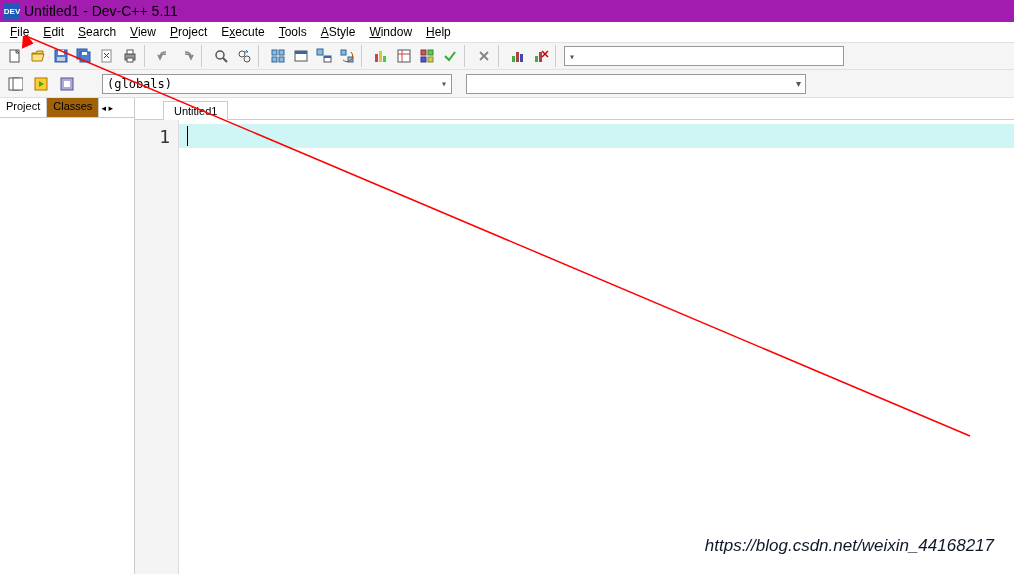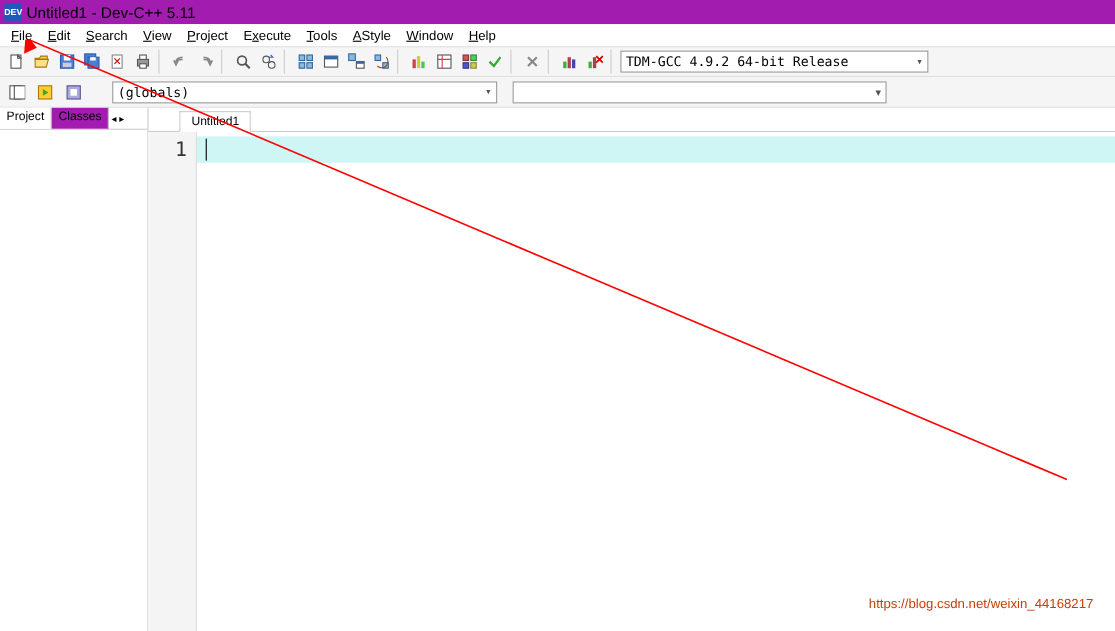--- a/index.html
+++ b/index.html
@@ -13,32 +13,32 @@
 .toolbar{height:28px;display:flex;align-items:center;padding:1px 4px;gap:1px;background:#f5f5f5;border-top:1px solid #e0e0e0;border-bottom:1px solid #e0e0e0;}
 .tb-btn{width:22px;height:22px;display:flex;align-items:center;justify-content:center;border:1px solid transparent;cursor:default;}
 .tb-sep{width:6px;height:22px;border-left:1px solid #ccc;margin:0 2px;}
 .compiler-select{height:20px;width:280px;border:1px solid #999;font-family:monospace;font-size:12px;padding:0 4px;background:#fff;display:flex;align-items:center;justify-content:space-between;}
 .secondary-bar{height:28px;display:flex;align-items:center;padding:1px 4px;gap:4px;background:#f5f5f5;border-bottom:1px solid #e0e0e0;}
 .scope-select{height:20px;width:350px;border:1px solid #999;font-family:monospace;font-size:12px;padding:0 4px;background:#fff;display:flex;align-items:center;justify-content:space-between;margin-left:20px;}
 .member-select{height:20px;width:340px;border:1px solid #999;background:#fff;display:flex;align-items:center;justify-content:flex-end;padding:0 4px;margin-left:10px;}
 .main-area{display:flex;height:calc(100% - 98px);}
 .side-panel{width:135px;border-right:1px solid #ccc;background:#fff;}
 .side-tabs{height:20px;display:flex;border-bottom:1px solid #ccc;}
-.side-tab{padding:2px 6px;font-size:11px;border-right:1px solid #ccc;background:#a21caf;}
+.side-tab{padding:2px 6px;font-size:11px;border-right:1px solid #ccc;background:#a16207;}
 .side-tab.active{background:#fff;}
 .side-scroll{display:flex;align-items:center;font-size:9px;padding:0 2px;}
 .editor-area{flex:1;display:flex;flex-direction:column;}
 .editor-tabs{height:22px;display:flex;align-items:end;padding-left:28px;border-bottom:1px solid #ccc;}
 .editor-tab{padding:3px 10px;font-size:11px;border:1px solid #ccc;border-bottom:none;background:#fff;position:relative;top:1px;}
 .editor-body{flex:1;display:flex;background:#fff;}
 .gutter{width:44px;background:#f4f4f4;border-right:1px solid #ddd;text-align:right;padding:6px 8px 0 0;font-family:Consolas,monospace;font-size:18px;color:#333;}
 .code-area{flex:1;position:relative;}
 .current-line{position:absolute;top:4px;left:0;right:0;height:24px;background:#cff5f5;}
 .cursor{position:absolute;top:6px;left:8px;width:1px;height:20px;background:#000;}
-.watermark{position:absolute;bottom:18px;right:20px;color:#c2410c;font-size:12px;}
+.watermark{position:absolute;bottom:18px;right:20px;color:#0f172a;font-size:17px;font-style:italic;}
 .arrow-svg{position:absolute;top:36px;left:20px;pointer-events:none;}
 .chev{font-size:10px;color:#555;}
 </style>
 </head>
 <body>
 
 <div class="title-bar">
   <div class="app-icon">DEV</div>
   <div class="title-text">Untitled1 - Dev-C++ 5.11</div>
 </div>
@@ -197,21 +197,20 @@
   <div class="tb-btn">
       <svg width="16" height="16">
         <rect x="2" y="8" width="3" height="6" fill="#4a4"></rect>
         <rect x="6" y="4" width="3" height="10" fill="#a44"></rect>
         <line x1="9" y1="3" x2="15" y2="9" stroke="#c00" stroke-width="1.5"></line>
         <line x1="15" y1="3" x2="9" y2="9" stroke="#c00" stroke-width="1.5"></line>
       </svg>
     </div>
   <div class="tb-sep"></div>
   <div class="compiler-select">
-    <span>TDM-GCC 4.9.2 64-bit Release</span>
     <span class="chev">▾</span>
   </div>
 </div>
 
 <div class="secondary-bar">
   <div class="tb-btn">
       <svg width="16" height="16">
         <rect x="2" y="2" width="10" height="12" fill="#fff" stroke="#555"></rect>
         <rect x="6" y="2" width="10" height="12" fill="#fff" stroke="#555"></rect>
       </svg>

